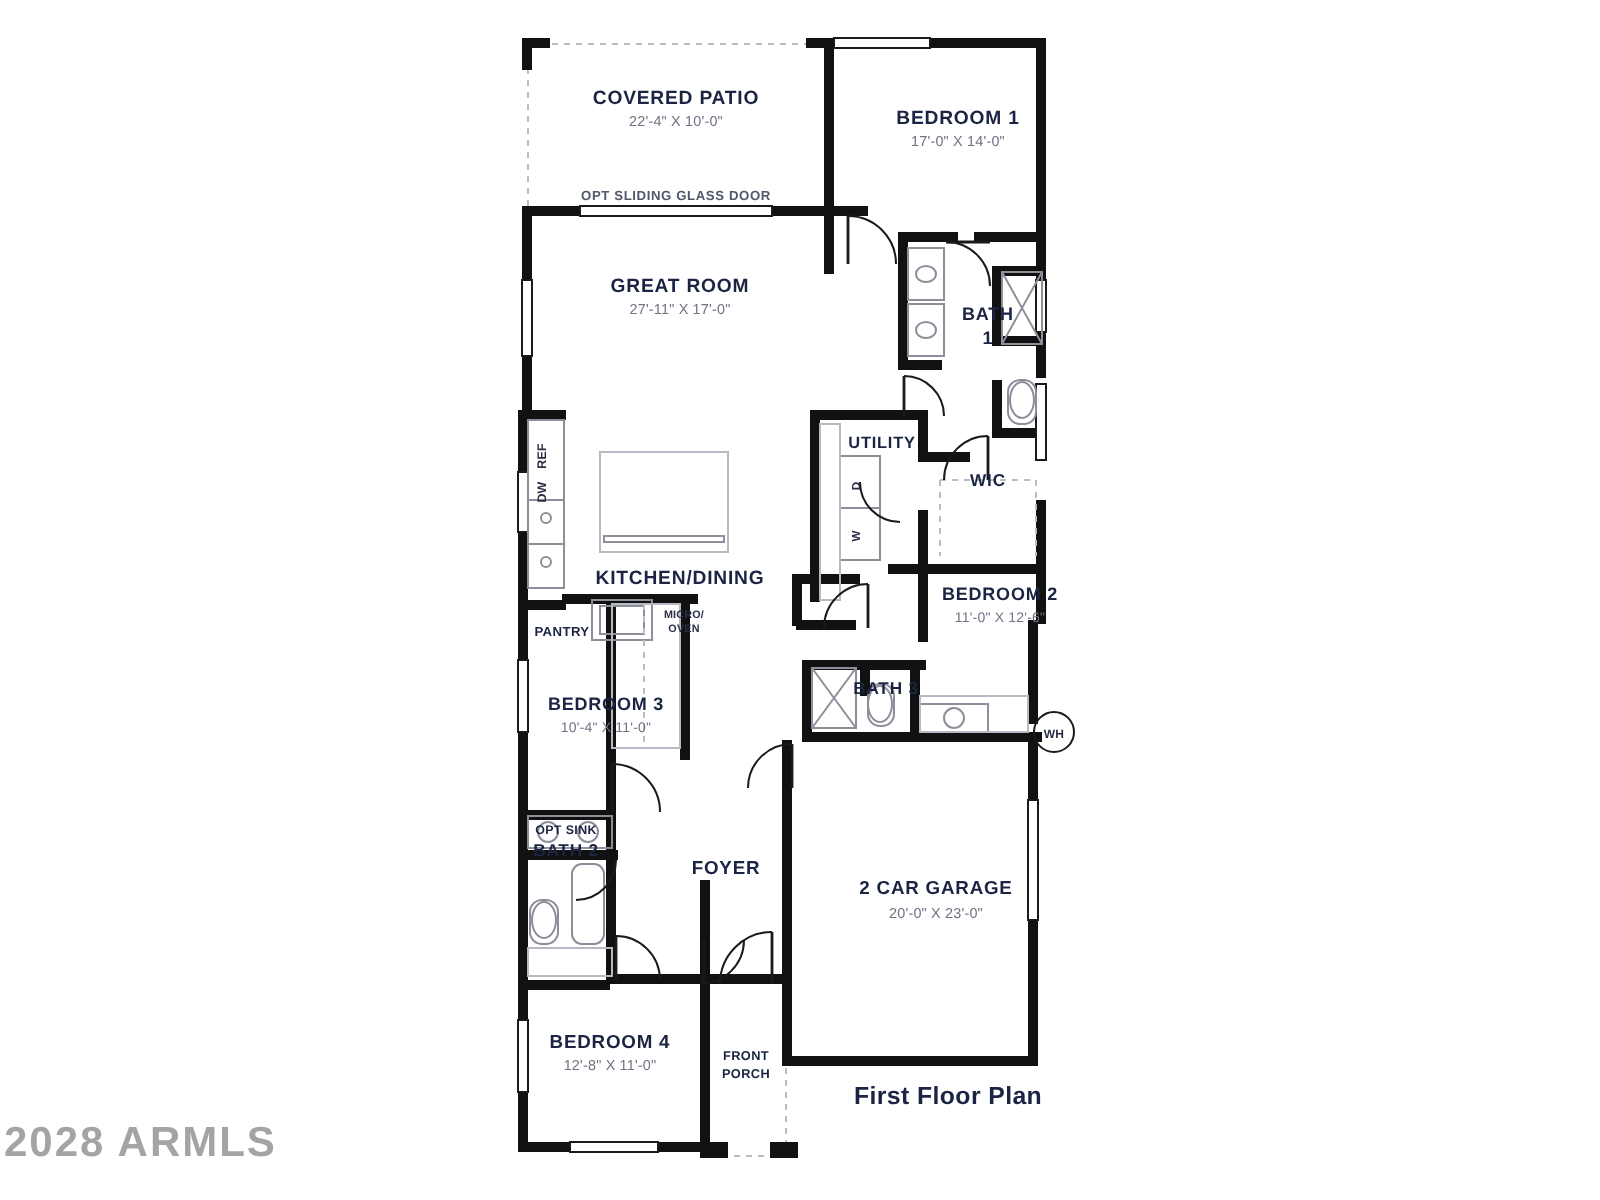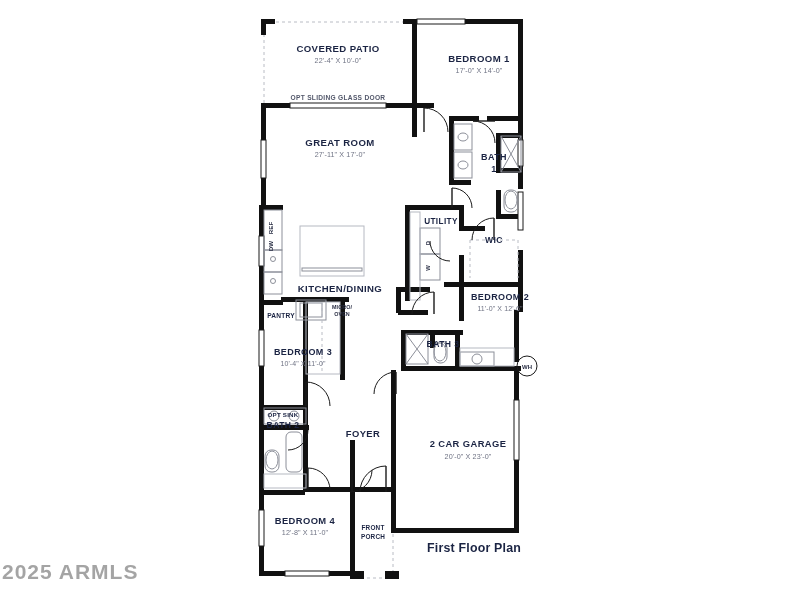--- a/index.html
+++ b/index.html
@@ -328,13 +328,13 @@
     <text class="tiny-label" x="430" y="243" text-anchor="middle" font-size="5.8" transform="rotate(-90 430 243)">D</text>
     <text class="tiny-label" x="430" y="268" text-anchor="middle" font-size="5.8" transform="rotate(-90 430 268)">W</text>
 
     <text class="tiny-label" x="527" y="369" text-anchor="middle" font-size="6">WH</text>
 
     <text class="plan-title" x="427" y="552" font-size="12.4">First Floor Plan</text>
   </g>
 
 </svg>
 
-<div class="watermark">2025 ARMLS</div>
+<div class="watermark">2028 ARMLS</div>
 
 </body></html>

